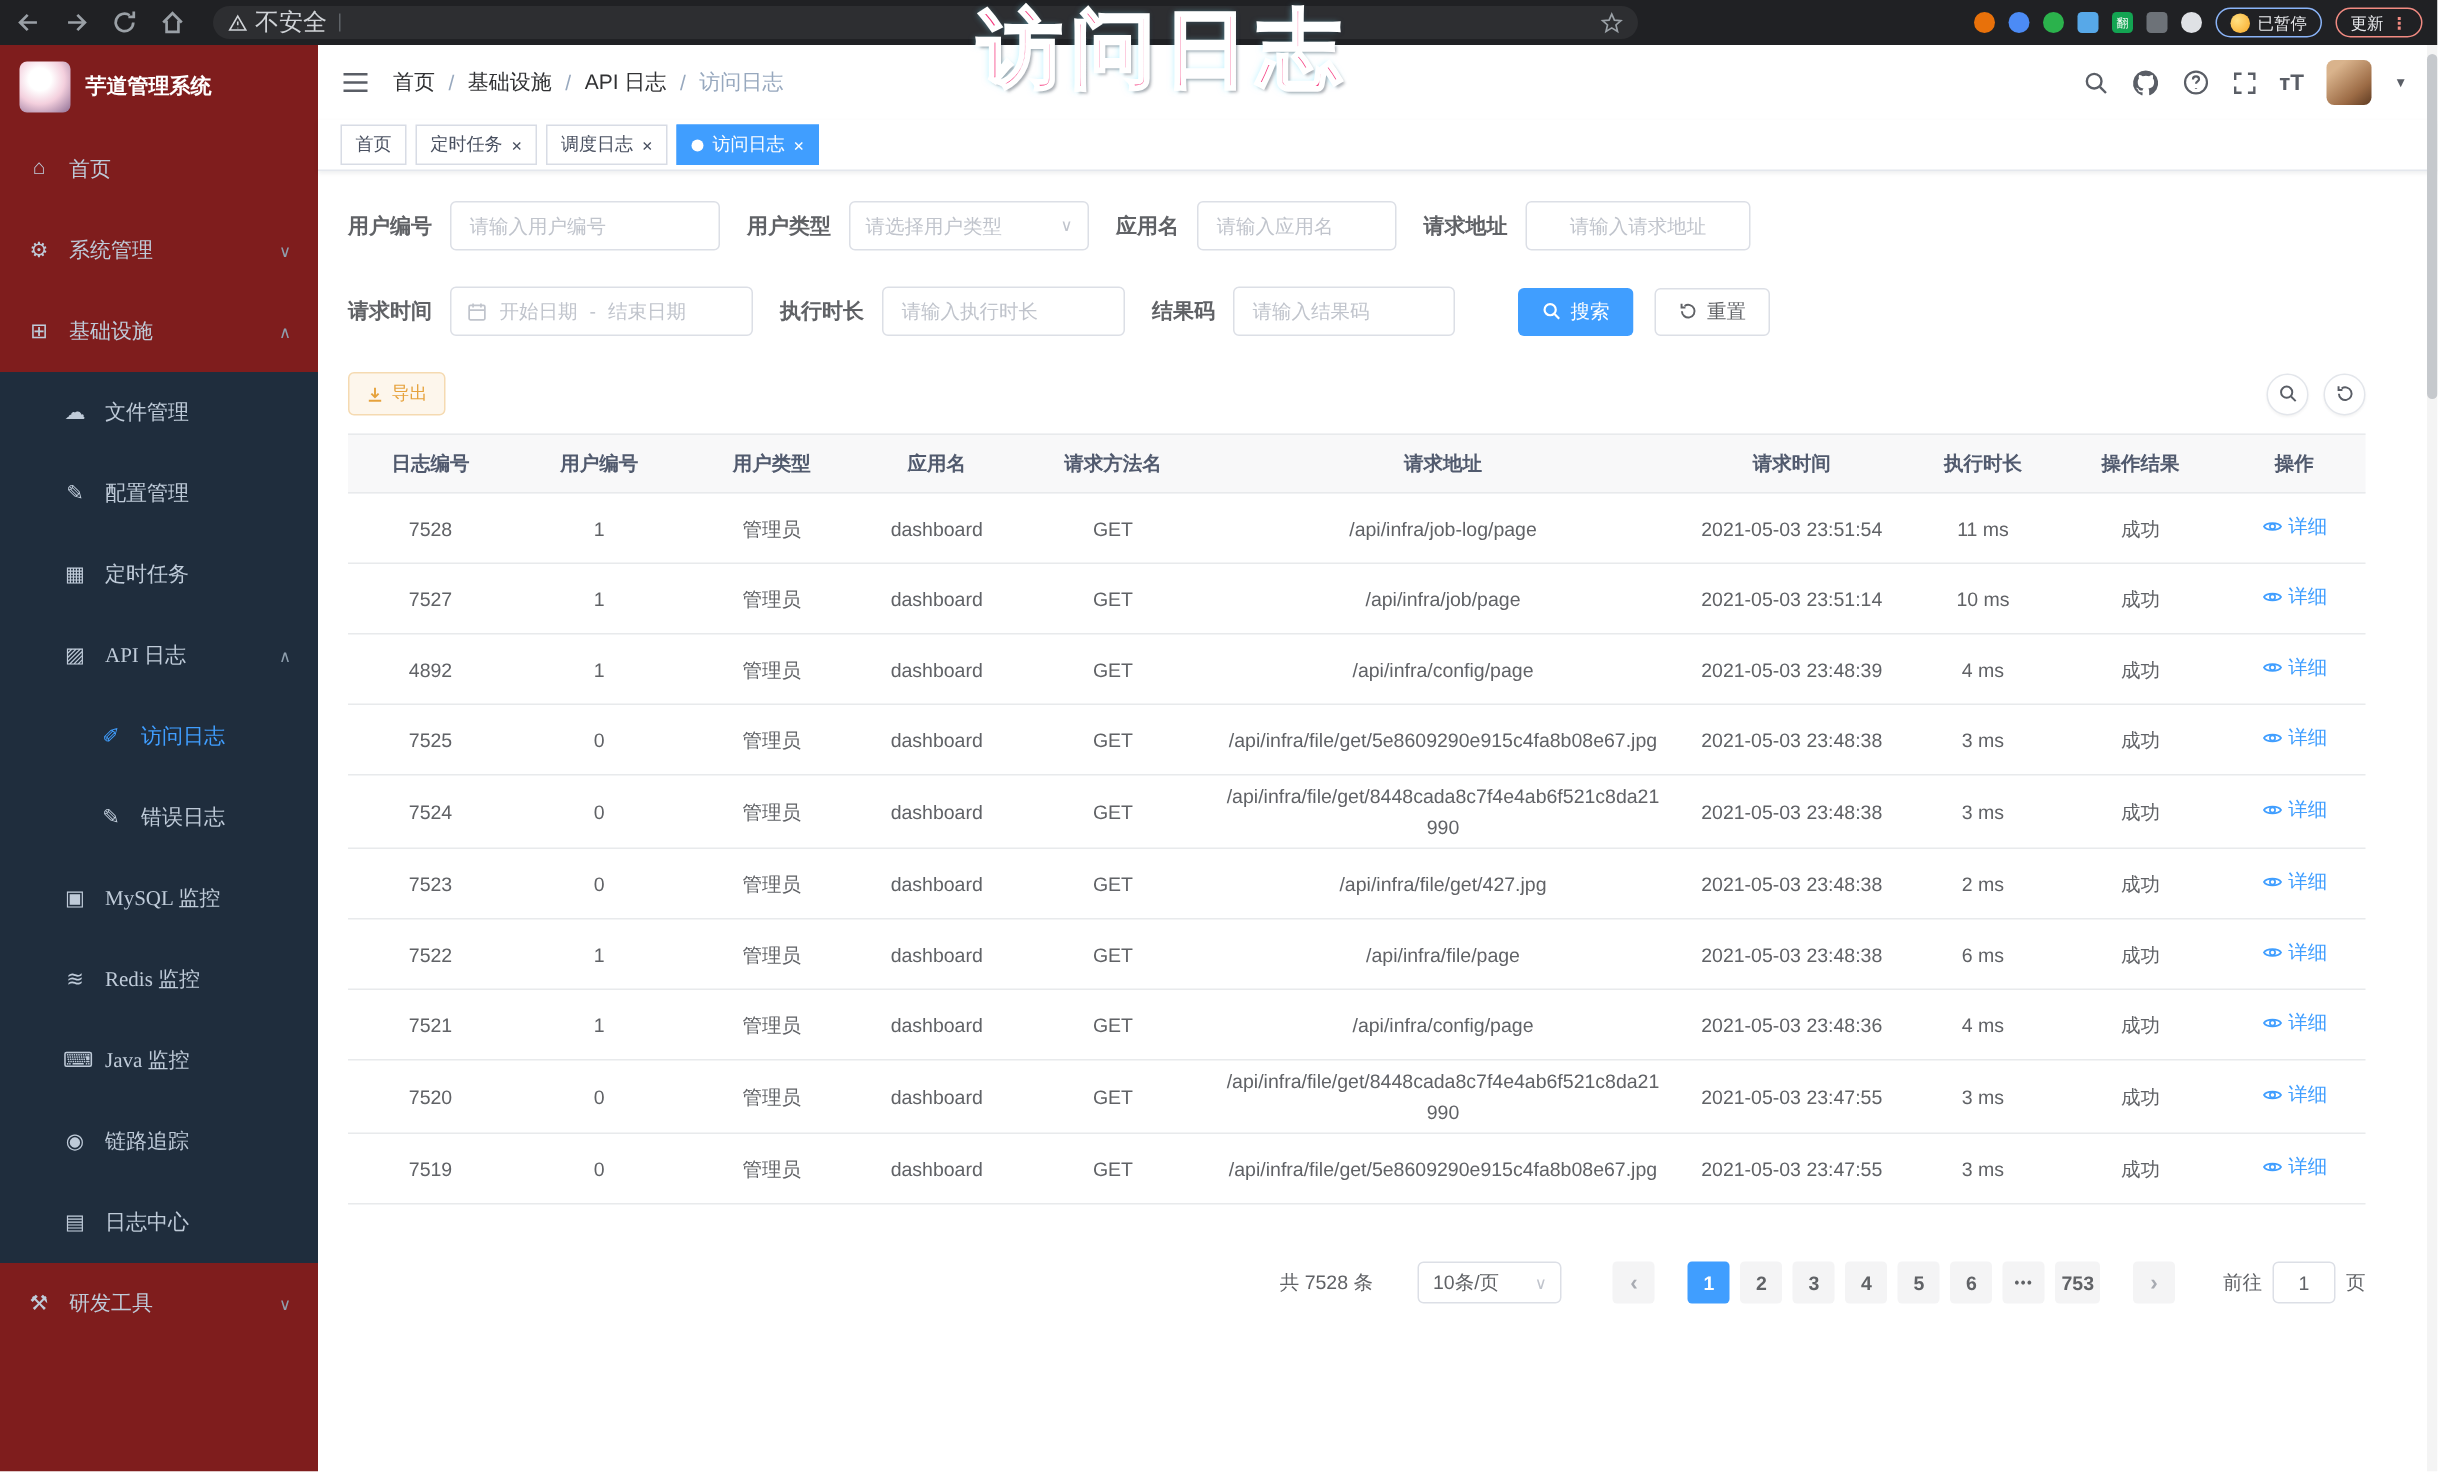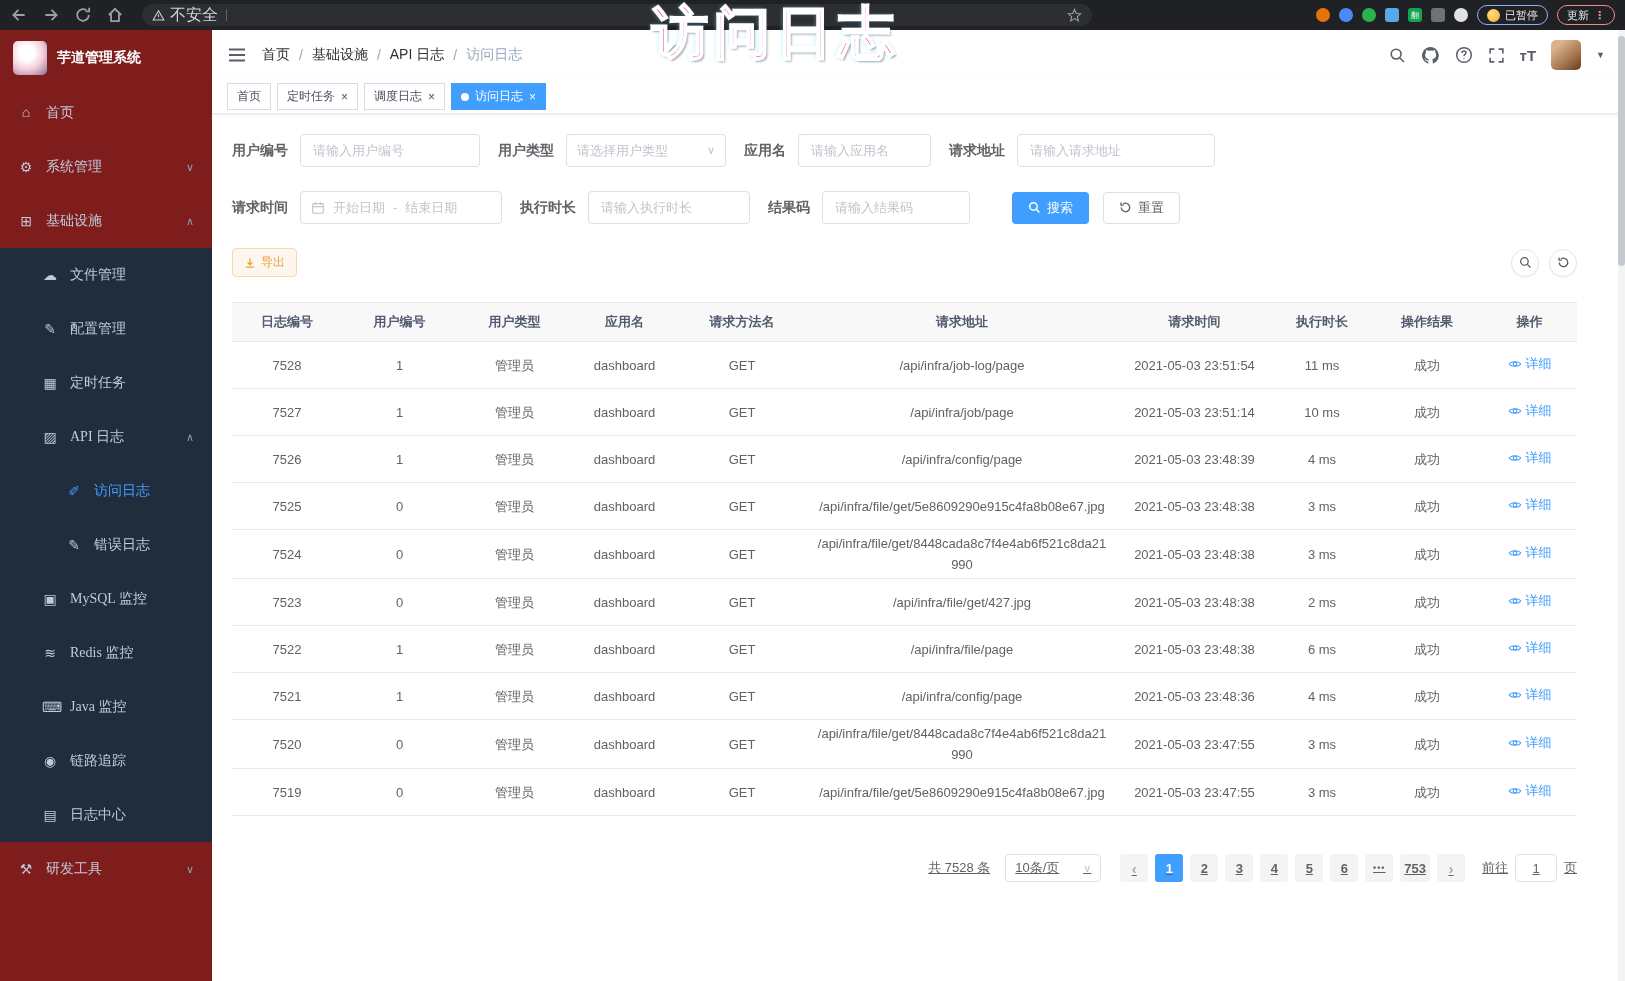--- a/index.html
+++ b/index.html
@@ -65,33 +65,33 @@
   .f-input { height:33px; border:1px solid #dcdfe6; border-radius:4px; padding:0 12px; font-size:13px; color:#606266; background:#fff; outline:none; }
   .f-input::placeholder { color:#c0c4cc; }
   .f-select { height:33px; border:1px solid #dcdfe6; border-radius:4px; padding:0 10px; font-size:13px; color:#c0c4cc; background:#fff; display:flex; align-items:center; justify-content:space-between; cursor:pointer; }
   .sel-caret { color:#c0c4cc; font-size:11px; }
   .f-date { height:33px; border:1px solid #dcdfe6; border-radius:4px; padding:0 10px; font-size:13px; color:#c0c4cc; background:#fff; display:flex; align-items:center; gap:8px; cursor:pointer; }
   .f-date svg { color:#c0c4cc; flex-shrink:0; }
   .btn { height:32px; border-radius:4px; font-size:13px; display:inline-flex; align-items:center; gap:6px; padding:0 15px; cursor:pointer; border:1px solid transparent; white-space:nowrap; }
   .btn-primary { background:#409EFF; color:#fff; }
   .btn-default { background:#fff; border-color:#dcdfe6; color:#606266; }
   .btn-export { height:29px; background:#fdf6ec; border:1px solid #f5dab1; color:#e6a23c; font-size:12px; padding:0 11px; border-radius:4px; display:inline-flex; align-items:center; gap:5px; cursor:pointer; }
-  .toolbar-row { width:1345px; display:flex; align-items:center; margin-bottom:25px; }
+  .toolbar-row { width:1345px; display:flex; align-items:center; margin-bottom:12px; }
   .mini-circles { margin-left:auto; display:flex; gap:10px; }
   .circle-btn { width:28px; height:28px; border-radius:50%; border:1px solid #e3e6eb; background:#fff; box-shadow:0 1px 2px rgba(0,0,0,.05); display:flex; align-items:center; justify-content:center; color:#5a5e66; cursor:pointer; }
   
   .table { width:1345px; font-size:13px; color:#606266; }
   .thead { display:flex; align-items:center; background:#f8f8f9; height:40px; border-top:1px solid #e8eaec; border-bottom:1px solid #e8eaec; font-weight:bold; color:#515a6e; }
   .th { text-align:center; padding:0 8px; }
   .tr { display:flex; align-items:center; border-bottom:1px solid #e8eaec; min-height:47px; padding:3px 0; }
   .td { text-align:center; padding:0 10px; word-break:break-all; line-height:21px; }
   .link-detail { color:#409EFF; display:inline-flex; align-items:center; gap:4px; cursor:pointer; white-space:nowrap; }
   .link-detail svg { display:block; }
   
-  .pagination { width:1345px; display:flex; align-items:center; justify-content:flex-end; gap:7px; margin-top:38px; font-size:13px; color:#606266;text-decoration:underline; }
+  .pagination { width:1345px; display:flex; align-items:center; justify-content:flex-end; gap:22px; margin-top:38px; font-size:13px; color:#606266; }
   .pg-total { margin-right:8px; }
   .size-select { width:96px; height:28px; border:1px solid #dcdfe6; border-radius:4px; display:flex; align-items:center; justify-content:space-between; padding:0 9px; color:#606266; cursor:pointer; margin-right:12px; background:#fff; }
   .pg-btn { min-width:28px; height:28px; padding:0 4px; background:#f4f4f5; color:#606266; border-radius:3px; display:flex; align-items:center; justify-content:center; cursor:pointer; font-weight:600; }
   .pg-btn.arrow { color:#a8abb2; font-size:15px; font-weight:bold; }
   .pg-btn.active { background:#409EFF; color:#fff; }
   .pg-btn.dots { background:#f4f4f5; letter-spacing:1px; font-size:9px; color:#606266; }
   .goto { display:flex; align-items:center; gap:7px; margin-left:10px; }
   .goto-input { width:42px; height:28px; border:1px solid #dcdfe6; border-radius:4px; text-align:center; font-size:13px; color:#606266; outline:none; }
   
   .watermark { position:absolute; left:652px; top:-4px; z-index:60; font-size:56px; font-weight:bold; letter-spacing:6px; color:#f5367c; -webkit-text-stroke:2px #ffffff; text-shadow:2px 2px 2px rgba(30,30,40,.35), -1px 0 4px rgba(130,230,255,.55); pointer-events:none; white-space:nowrap; }
@@ -286,21 +286,21 @@
         <span class="f-label">用户类型</span>
         <div class="f-select" style="width:160px">
           <span>请选择用户类型</span>
           <span class="sel-caret">∨</span>
         </div>
         <span class="gap"></span>
         <span class="f-label">应用名</span>
         <input class="f-input" style="width: 133px;" placeholder="请输入应用名">
         <span class="gap"></span>
         <span class="f-label">请求地址</span>
-        <input class="f-input" style="width: 198px;" placeholder="请输入请求地址">
+        <input class="f-input" style="width: 150px; text-align: center;" placeholder="请输入请求地址">
       </div>
 
       <div class="filter-row">
         <span class="f-label">请求时间</span>
         <div class="f-date" style="width:202px">
           <svg width="14" height="14" viewBox="0 0 16 16" fill="none" stroke="currentColor" stroke-width="1.3">
               <rect x="2" y="3" width="12" height="11" rx="1"></rect>
               <path d="M2 6.5h12M5 1.5v3M11 1.5v3"></path>
             </svg>
           <span>开始日期</span>
@@ -398,21 +398,21 @@
               <div class="td" style="width: 110px;">成功</div>
               <div class="td" style="width: 95px;"><span class="link-detail">
                   <svg width="14" height="14" viewBox="0 0 16 16" fill="none" stroke="currentColor" stroke-width="1.3">
                     <path d="M1.5 8C3.5 4.6 12.5 4.6 14.5 8C12.5 11.4 3.5 11.4 1.5 8Z"></path>
                     <circle cx="8" cy="8" r="2"></circle>
                   </svg>
                   <span>详细</span>
                 </span></div>
             </div>
             <div class="tr">
-              <div class="td" style="width: 110px;">7526</div>
+              <div class="td" style="width: 110px;">4892</div>
               <div class="td" style="width: 115px;">1</div>
               <div class="td" style="width: 115px;">管理员</div>
               <div class="td" style="width: 105px;">dashboard</div>
               <div class="td" style="width: 130px;">GET</div>
               <div class="td" style="width: 310px;">/api/infra/config/page</div>
               <div class="td" style="width: 155px;">2021-05-03 23:48:39</div>
               <div class="td" style="width: 100px;">4 ms</div>
               <div class="td" style="width: 110px;">成功</div>
               <div class="td" style="width: 95px;"><span class="link-detail">
                   <svg width="14" height="14" viewBox="0 0 16 16" fill="none" stroke="currentColor" stroke-width="1.3">

